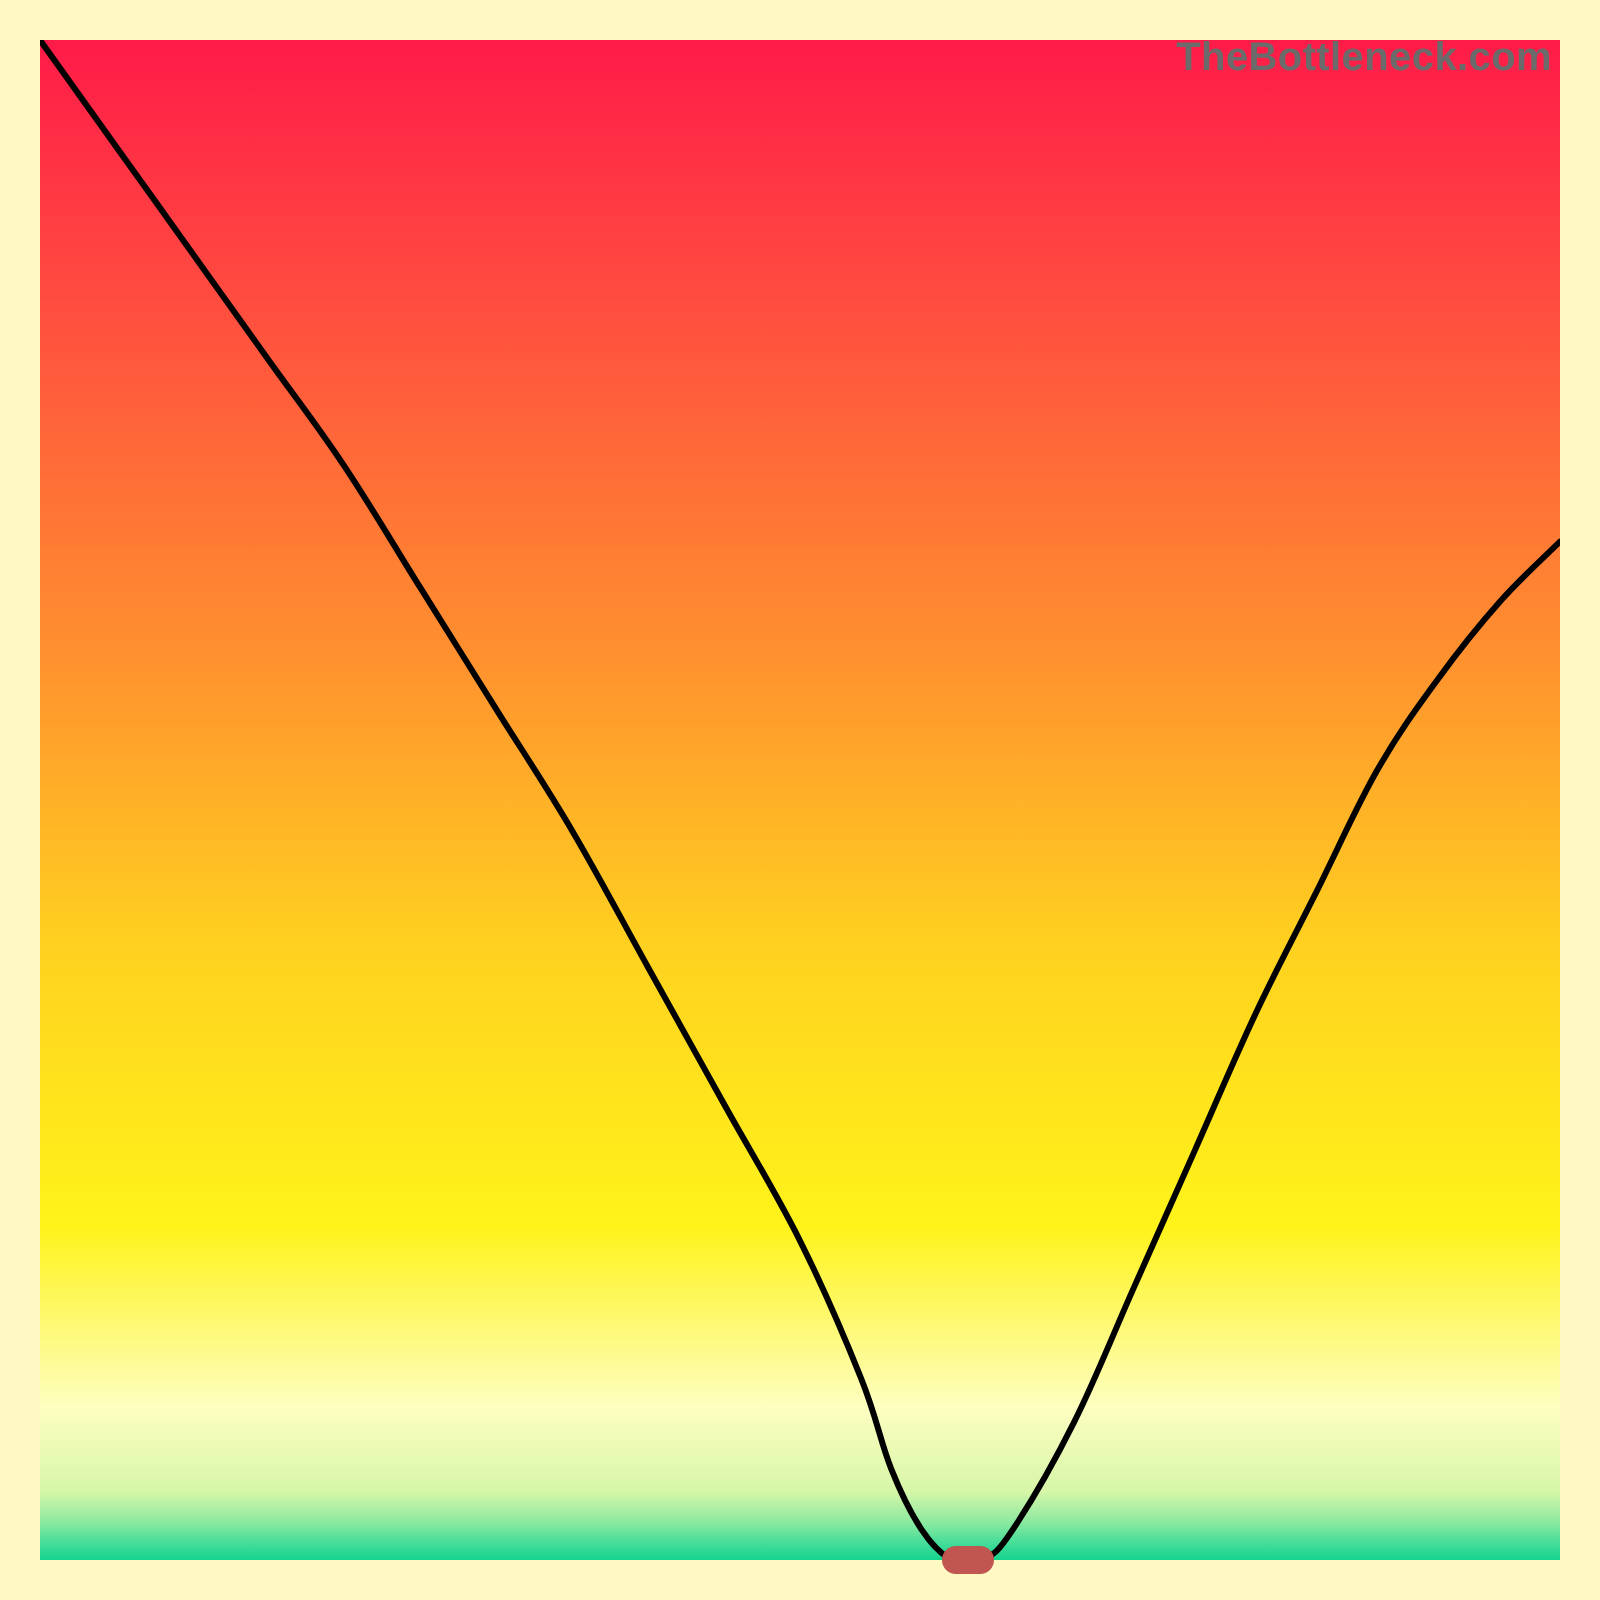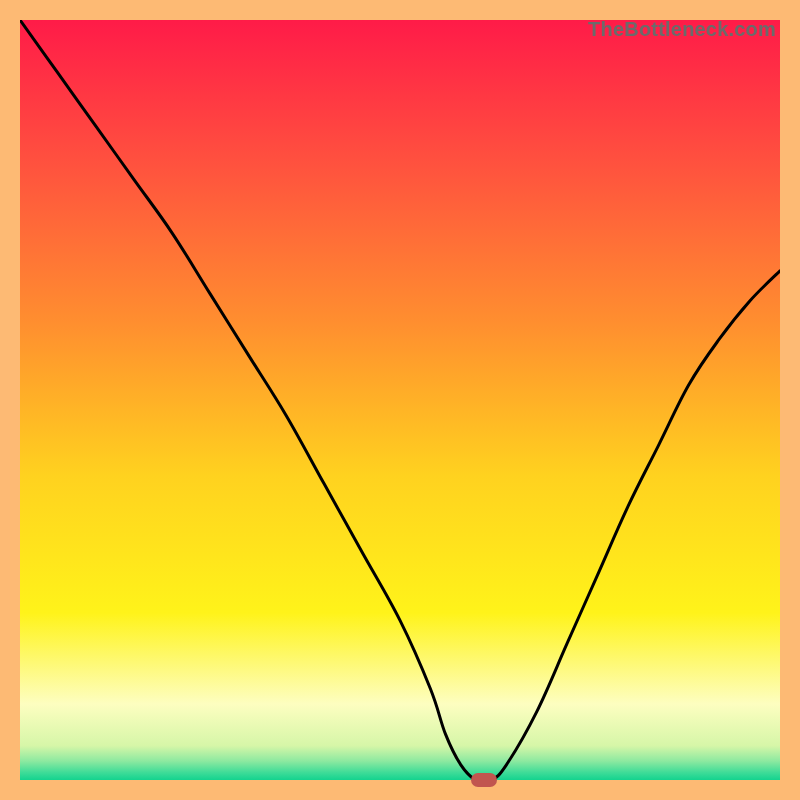--- a/index.html
+++ b/index.html
@@ -9,21 +9,21 @@
     height: 800px;
     background: #000;
     overflow: hidden;
   }
   .frame {
     position: absolute;
     left: 0;
     top: 0;
     width: 800px;
     height: 800px;
-    background: #fdba74;
+    background: #fef9c3;
   }
   .plot {
     position: absolute;
     left: 20px;
     top: 20px;
     width: 760px;
     height: 760px;
   }
   .gradient {
     position: absolute;

